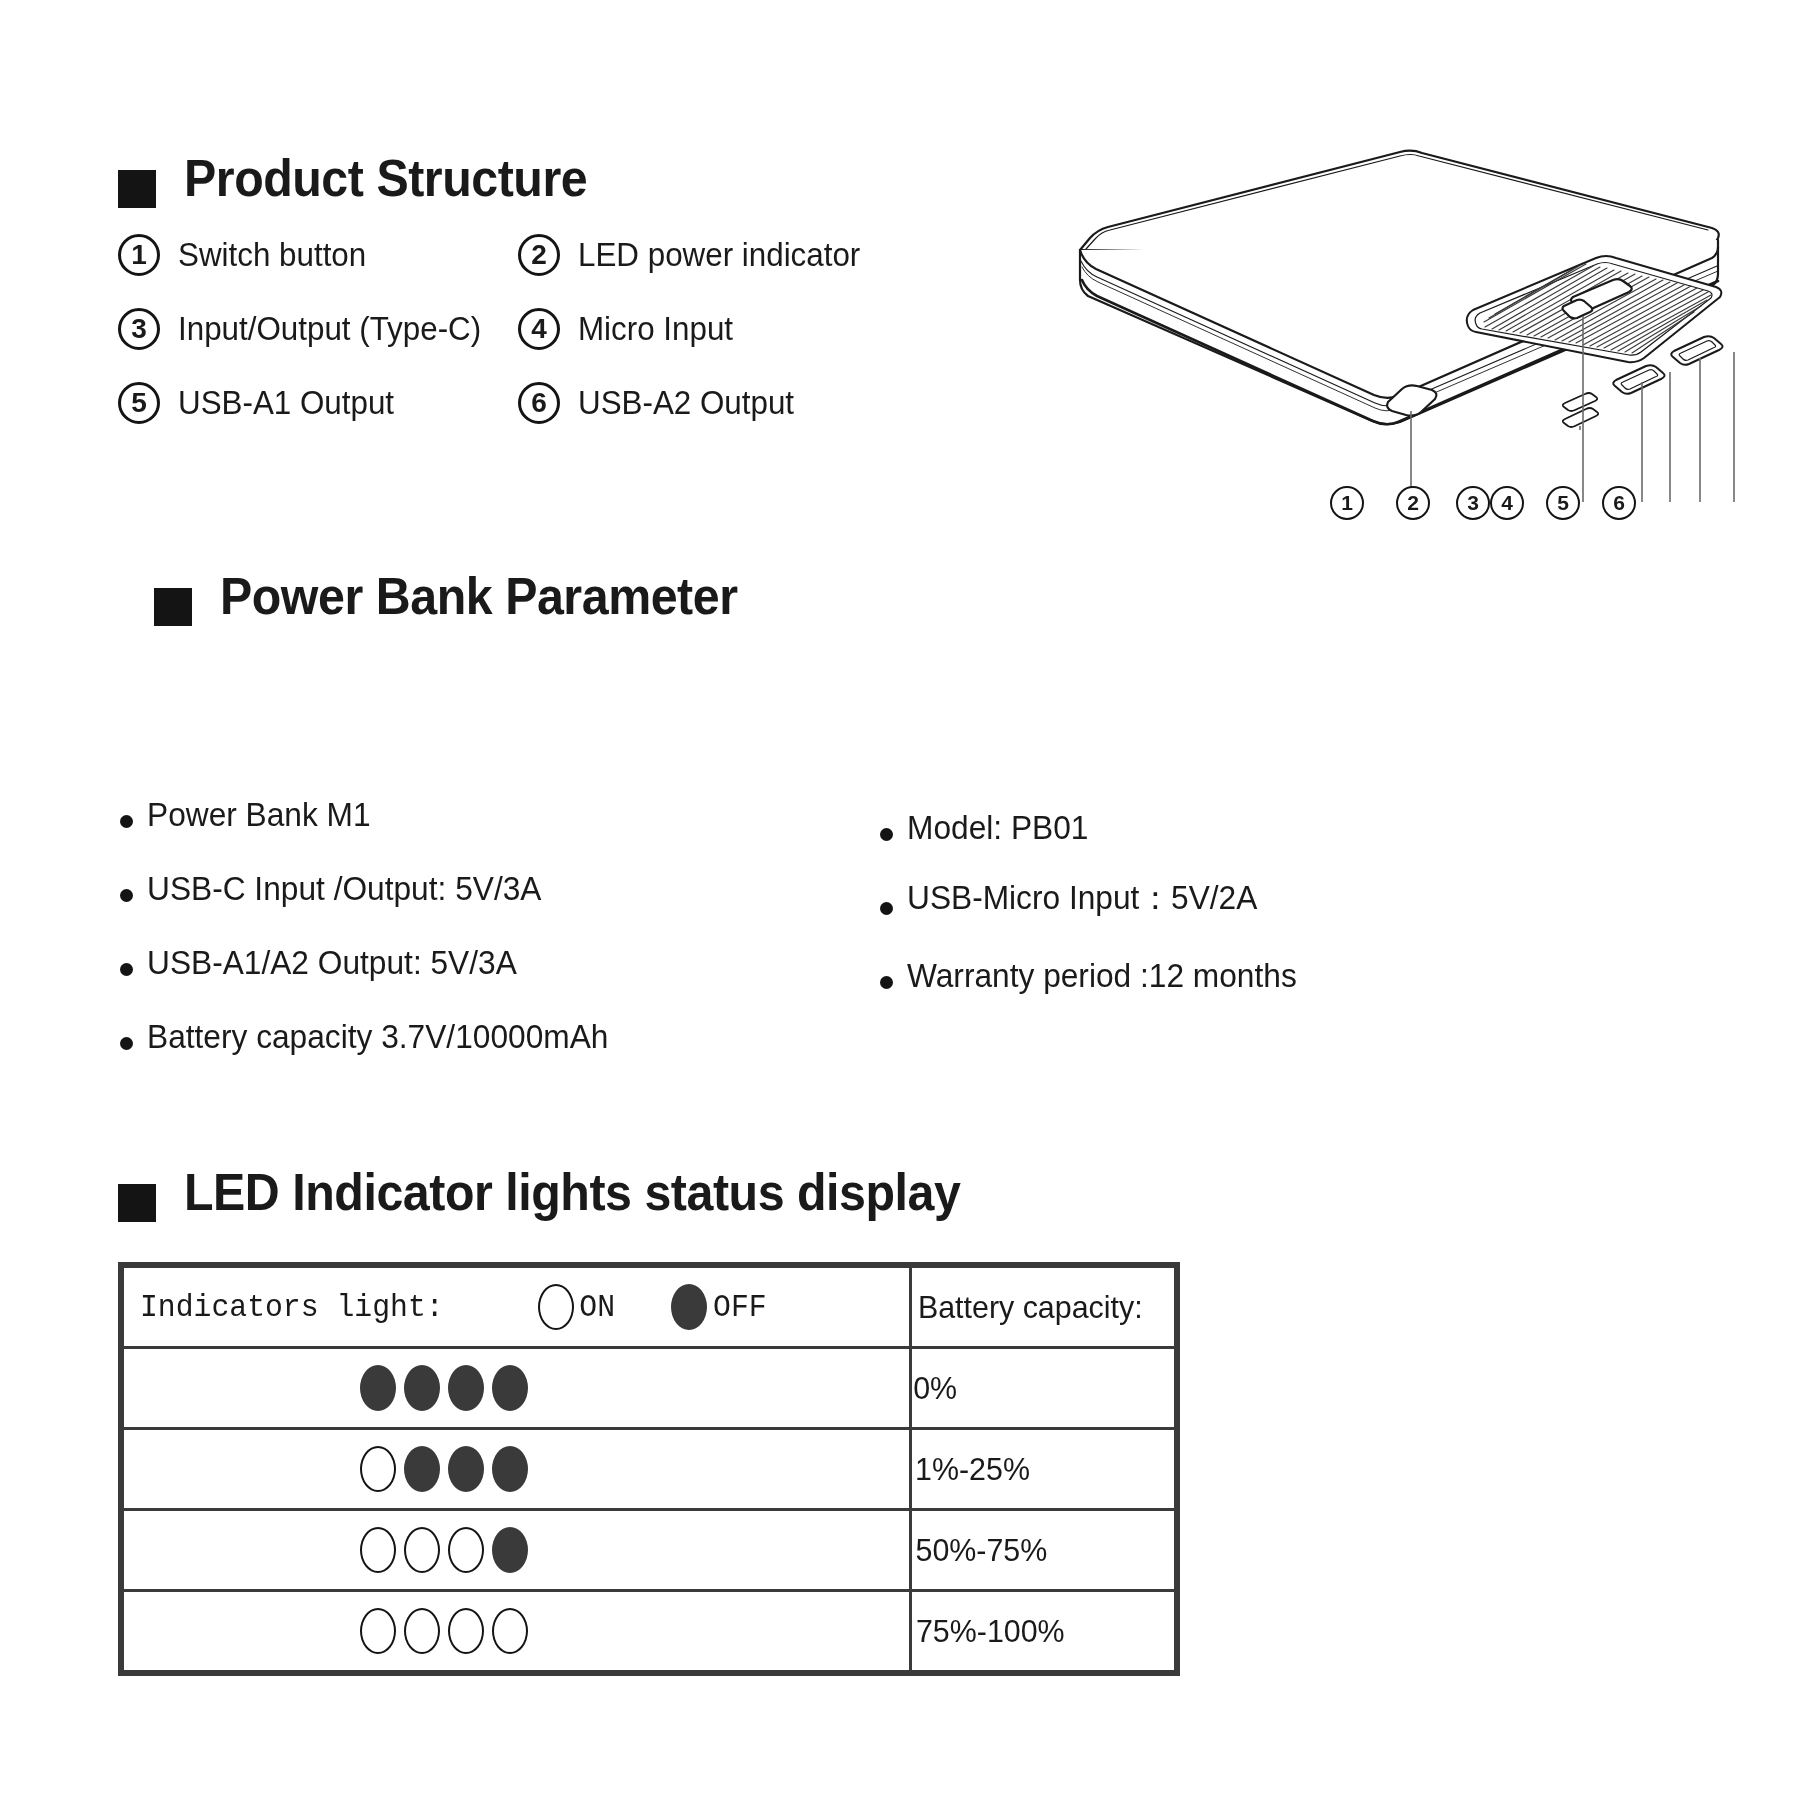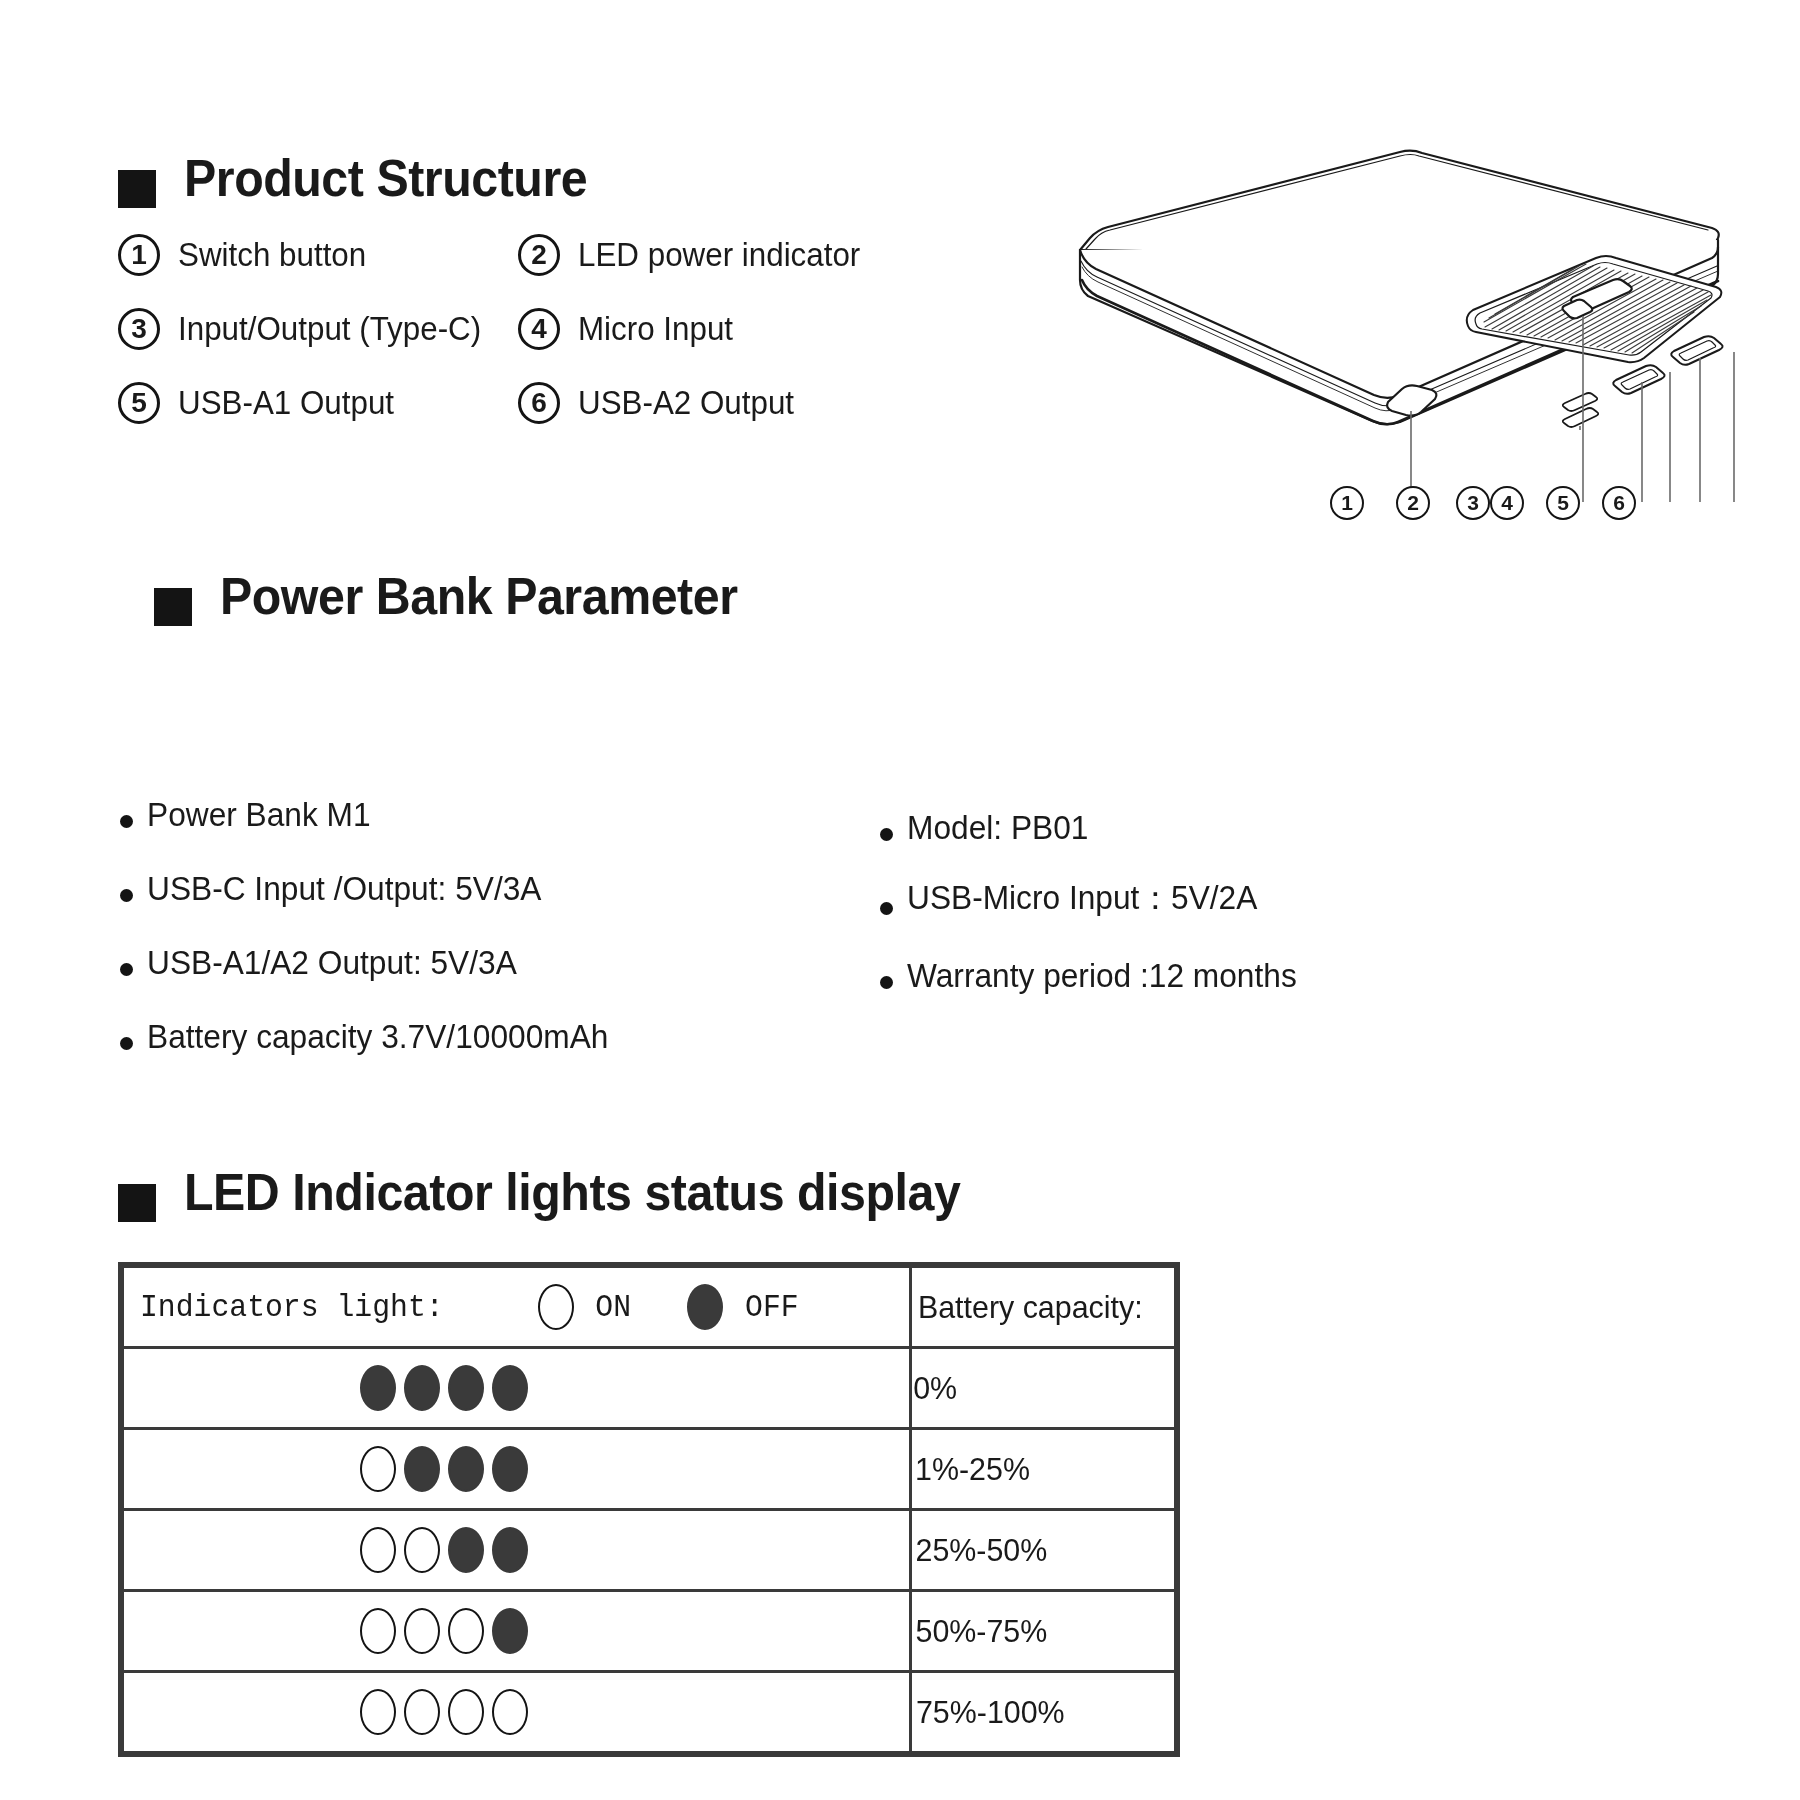--- a/index.html
+++ b/index.html
@@ -178,21 +178,21 @@
   }
   .header-label {
     font-size: 32px;
     transform: scaleX(0.93);
     transform-origin: left center;
     white-space: nowrap;
   }
   .legend-pair {
     display: flex;
     align-items: center;
-    gap: 20px;
+    gap: 4px;
     margin-left: 72px;
   }
   .legend-pair.second { margin-left: 54px; }
   .legend-pair-text {
     font-size: 32px;
     transform: scaleX(0.93);
     display: inline-block;
   }
 
   .lamp {
@@ -440,54 +440,41 @@
             <span class="lamp off"></span>
             <span class="lamp off"></span>
             <span class="lamp off"></span>
           </div>
         </td>
         <td class="cell-capacity">
           <span class="capacity-text">1%-25%</span>
         </td>
       </tr>
 
+
       <tr>
         <td class="cell-indicators">
           <div class="lamp-row">
             <span class="lamp on"></span>
             <span class="lamp on"></span>
-            <span class="lamp off"></span>
+            <span class="lamp on"></span>
             <span class="lamp off"></span>
           </div>
         </td>
         <td class="cell-capacity">
-          <span class="capacity-text">25%-50%</span>
+          <span class="capacity-text">50%-75%</span>
         </td>
       </tr>
 
       <tr>
         <td class="cell-indicators">
           <div class="lamp-row">
             <span class="lamp on"></span>
             <span class="lamp on"></span>
             <span class="lamp on"></span>
-            <span class="lamp off"></span>
-          </div>
-        </td>
-        <td class="cell-capacity">
-          <span class="capacity-text">50%-75%</span>
-        </td>
-      </tr>
-
-      <tr>
-        <td class="cell-indicators">
-          <div class="lamp-row">
-            <span class="lamp on"></span>
-            <span class="lamp on"></span>
-            <span class="lamp on"></span>
             <span class="lamp on"></span>
           </div>
         </td>
         <td class="cell-capacity">
           <span class="capacity-text">75%-100%</span>
         </td>
       </tr>
     </tbody>
   </table>
 </div>

